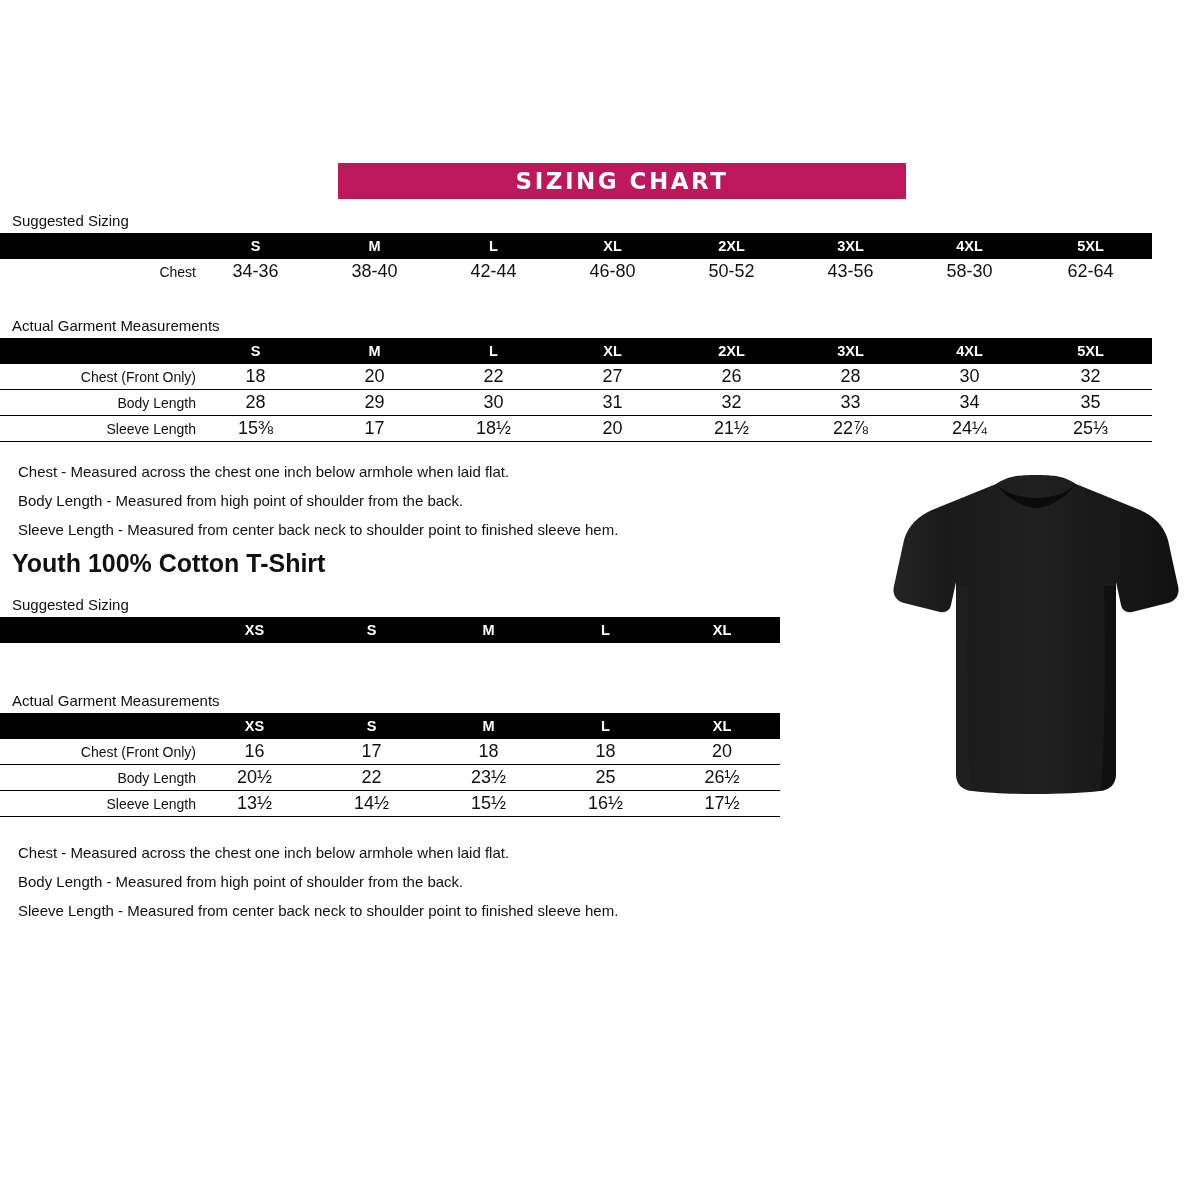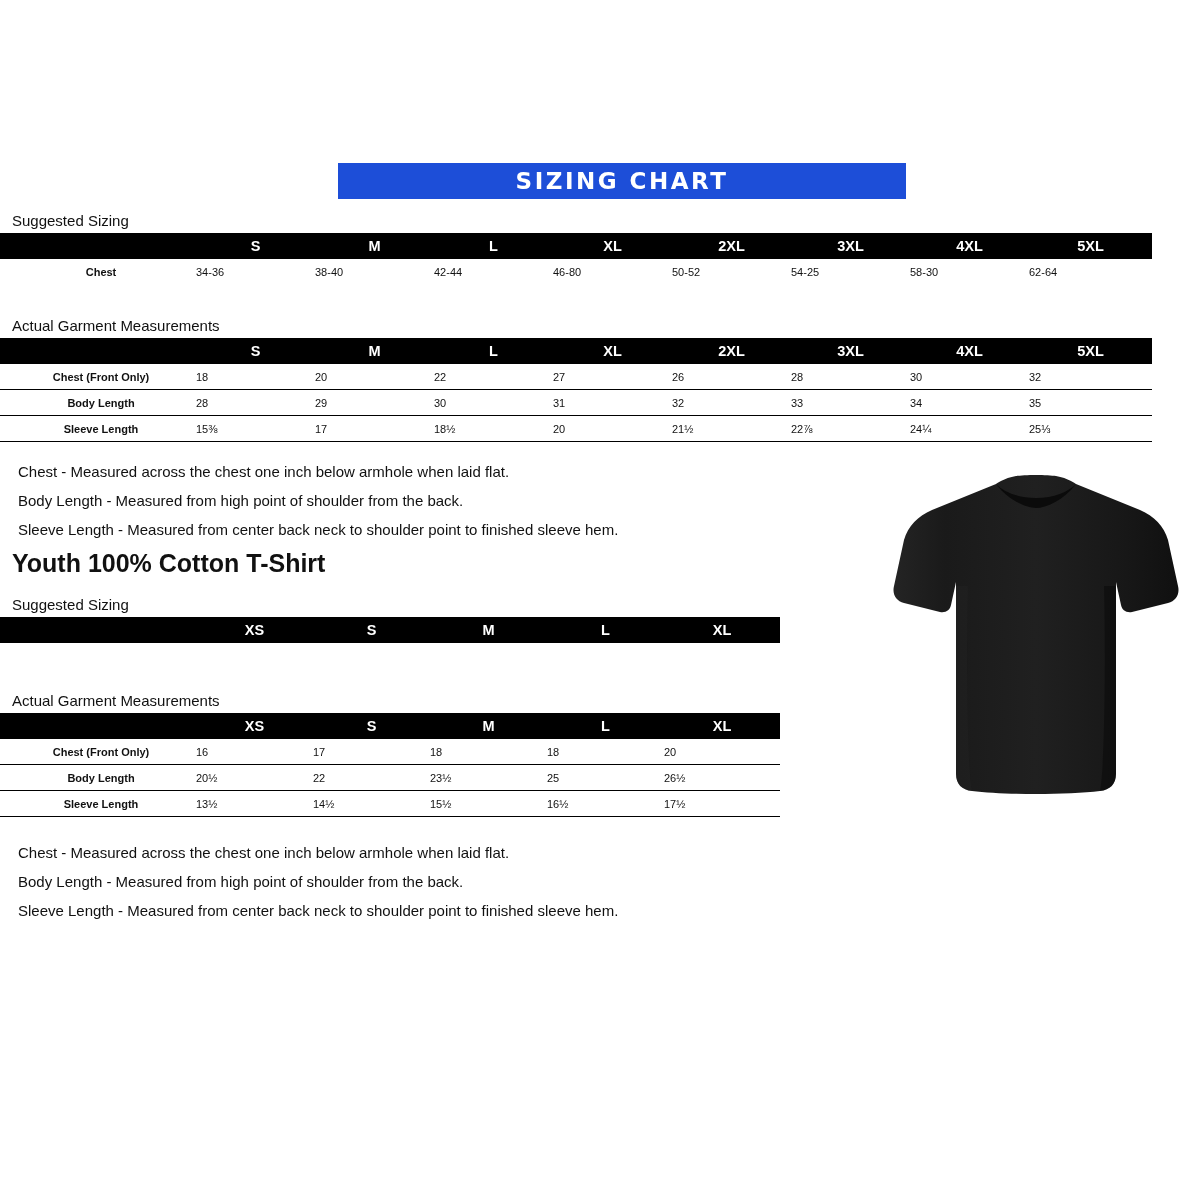--- a/index.html
+++ b/index.html
@@ -34,21 +34,21 @@
     letter-spacing: 0.2px;
     color: #111;
     white-space: nowrap;
   }
   .sizing-banner {
     position: absolute;
     left: 338px;
     top: 163px;
     width: 568px;
     height: 36px;
-    background: #1d4ed8;
+    background: #be185d;
   }
   .sizing-banner span {
     display: block;
     text-align: center;
     color: #ffffff;
     font-size: 23px;
     font-weight: bold;
     letter-spacing: 2.5px;
     line-height: 36px;
     font-family: "DejaVu Sans", sans-serif;
@@ -81,28 +81,28 @@
     color: #ffffff;
     font-weight: bold;
     text-align: center;
     height: 26px;
     font-size: 14.5px;
   }
   .tbl tr.hdr td.lbl {
     text-align: left;
   }
   .tbl td.lbl {
+    text-align: right;
+    padding-left: 6px;
+    font-weight: normal;
+    font-size: 14px;
+  }
+  .tbl td.val {
     text-align: center;
-    padding-left: 6px;
-    font-weight: bold;
-    font-size: 11px;
-  }
-  .tbl td.val {
-    text-align: left;
-    font-size: 11px;
+    font-size: 18px;
   }
   .tbl tr.ruled td {
     border-bottom: 1.5px solid #000000;
     margin-left: 48px;
   }
   .tbl tr.plain td {
     border-bottom: none;
   }
 
   
@@ -168,21 +168,21 @@
         <td>4XL</td>
         <td>5XL</td>
       </tr>
       <tr class="plain">
         <td class="lbl">Chest</td>
         <td class="val">34-36</td>
         <td class="val">38-40</td>
         <td class="val">42-44</td>
         <td class="val">46-80</td>
         <td class="val">50-52</td>
-        <td class="val">54-25</td>
+        <td class="val">43-56</td>
         <td class="val">58-30</td>
         <td class="val">62-64</td>
       </tr>
     </tbody>
   </table>
 
   <div class="caption" style="left:12px; top:317px;">Actual Garment Measurements</div>
 
   <table class="tbl" style="left:0px; top:338px; width:1152px;">
     <colgroup>

